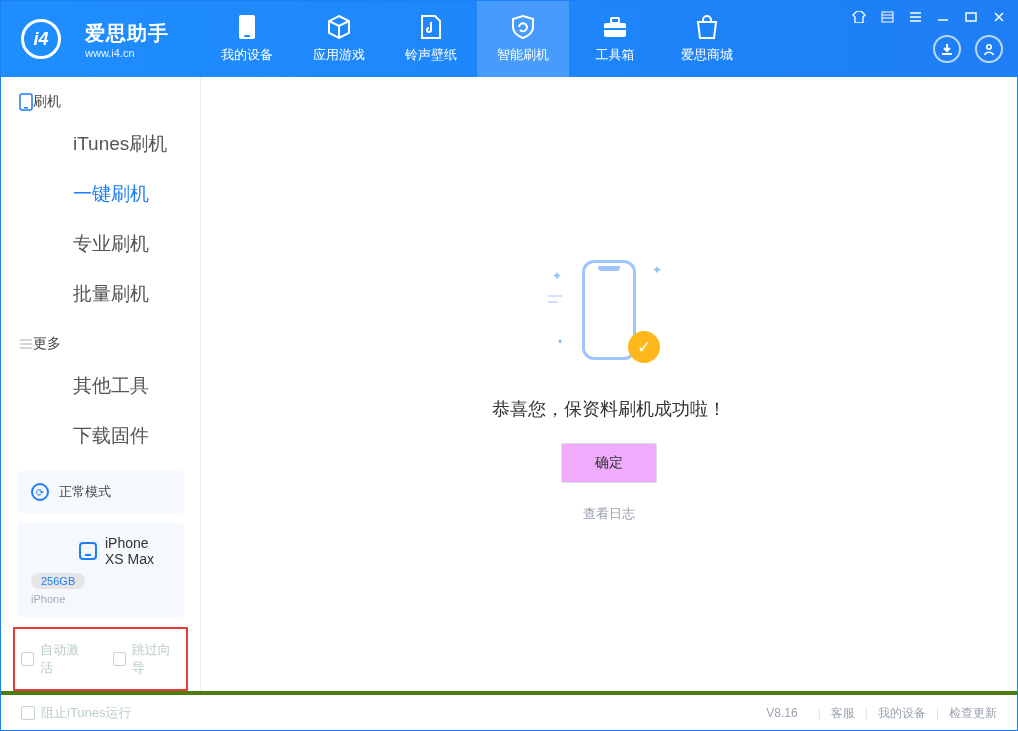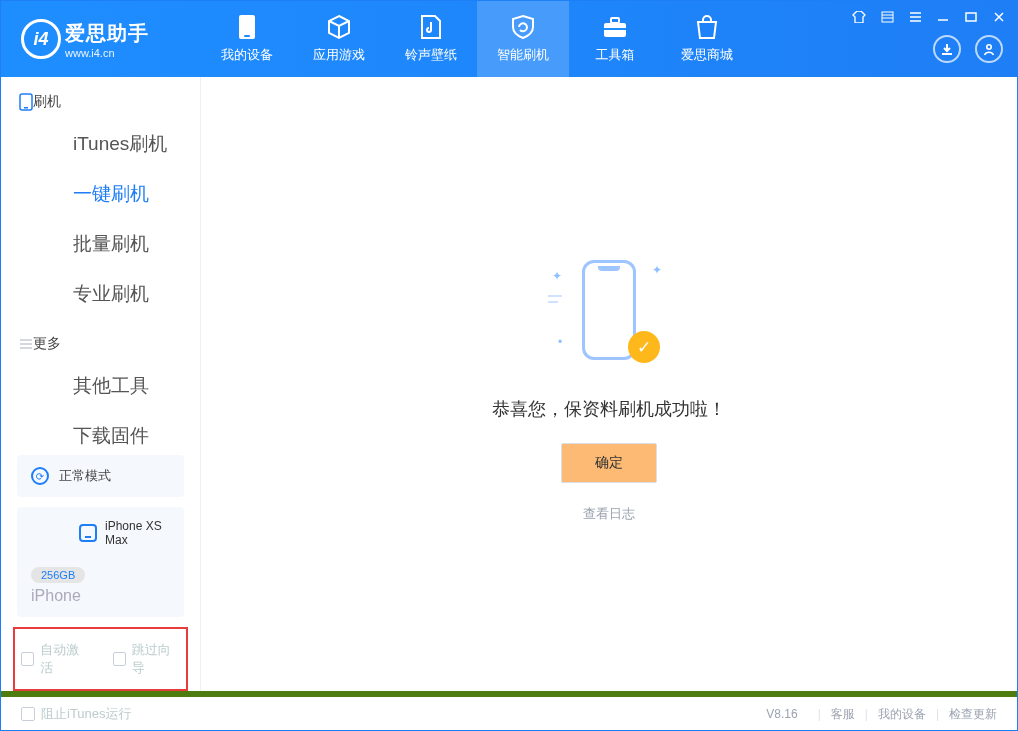--- a/index.html
+++ b/index.html
@@ -1,58 +1,58 @@
 <!DOCTYPE html>
 <html><head>
 <meta charset="utf-8">
 <style>
 * { margin:0; padding:0; box-sizing:border-box; font-family:"Microsoft YaHei","PingFang SC",sans-serif; }
 body { background:#fff; width:1018px; height:731px; overflow:hidden; border:1px solid #1e7ef6; }
 .header { height:76px; background:linear-gradient(90deg,#1e8eff 0%,#1e7ef6 100%); display:flex; align-items:stretch; color:#fff; position:relative; }
-.logo-block { width:200px; display:flex; align-items:center; padding-left:20px; gap:4px; }
+.logo-block { width:200px; display:flex; align-items:center; padding-left:20px; gap:24px; }
 .logo-circle { width:40px; height:40px; border:3px solid #fff; border-radius:50%; display:flex; align-items:center; justify-content:center; font-size:18px; font-weight:bold; font-style:italic; }
 .logo-text .t1 { font-size:20px; font-weight:600; letter-spacing:1px; }
 .logo-text .t2 { font-size:11px; opacity:.9; }
 .nav { display:flex; }
 .nav-item { width:92px; display:flex; flex-direction:column; align-items:center; justify-content:center; gap:6px; cursor:pointer; font-size:13px; }
 .nav-item.active { background:rgba(255,255,255,.18); }
 .nav-item .ic { width:28px; height:26px; display:flex; align-items:center; justify-content:center; }
 .win-controls { position:absolute; right:8px; top:6px; display:flex; gap:8px; }
 .win-controls .wc { width:20px; height:20px; display:flex; align-items:center; justify-content:center; color:#fff; cursor:pointer; font-size:12px; }
 .right-icons { position:absolute; right:14px; bottom:14px; display:flex; gap:14px; }
 .circ-btn { width:28px; height:28px; border:2px solid rgba(255,255,255,.7); border-radius:50%; display:flex; align-items:center; justify-content:center; color:#fff; cursor:pointer; font-size:13px; }
 .body { display:flex; height:614px; }
 .sidebar { width:200px; border-right:1px solid #eef0f3; display:flex; flex-direction:column; position:relative; }
 .side-section-title { display:flex; align-items:center; padding:16px 18px 8px; color:#444; font-size:14px; }
 .side-link { padding:12px 18px 12px 72px; font-size:19px; color:#555; cursor:pointer; }
 .side-link.active { color:#1e7ef6; }
 .side-bottom { position:absolute; bottom:74px; left:16px; right:16px; }
 .panel { background:#f5f8fc; border-radius:4px; padding:12px 14px; margin-bottom:10px; display:flex; align-items:center; gap:10px; font-size:13px; color:#444; }
 .panel .pic { width:18px; height:18px; border:2px solid #1e7ef6; border-radius:50%; display:flex; align-items:center; justify-content:center; color:#1e7ef6; flex:0 0 18px; font-size:10px; }
 .device-panel { background:#f5f8fc; border-radius:4px; padding:12px 14px; }
-.device-name { font-size:12px; color:#333; font-weight:500; margin-bottom:18px; display:flex; align-items:center; gap:8px;padding-left:48px; }
+.device-name { font-size:14px; color:#333; font-weight:500; margin-bottom:4px; display:flex; align-items:center; gap:8px;padding-left:48px; }
 .device-name .pic { width:18px; height:18px; border:2px solid #1e7ef6; border-radius:4px; flex:0 0 18px; position:relative; }
 .device-name .pic:after { content:""; position:absolute; bottom:2px; left:50%; width:6px; height:2px; background:#1e7ef6; transform:translateX(-50%); }
 .pill { display:inline-block; background:#e5e5e5; color:#1e7ef6; font-size:11px; padding:2px 10px; border-radius:10px; margin-bottom:4px; }
-.device-type { color:#aab; font-size:16px; }
+.device-type { color:#aab; font-size:11px; }
 .red-box { position:absolute; bottom:0; left:12px; right:12px; border:2px solid #e83b3b; padding:12px 6px; display:flex; gap:24px; }
 .chk { display:flex; align-items:center; gap:6px; font-size:13px; color:#bcc; cursor:pointer; }
 .chk-box { width:14px; height:14px; border:1px solid #c9cfd9; border-radius:2px; }
 .main { flex:1; display:flex; flex-direction:column; align-items:center; justify-content:center; gap:22px; position:relative; }
 .phone-illus { width:130px; height:130px; position:relative; display:flex; align-items:center; justify-content:center; }
 .phone-shape { width:54px; height:100px; border:3px solid #9ec5ff; border-radius:12px; background:#fff; position:relative; }
 .phone-notch { position:absolute; top:3px; left:50%; transform:translateX(-50%); width:22px; height:5px; background:#9ec5ff; border-radius:0 0 4px 4px; }
 .badge-check { position:absolute; right:14px; bottom:12px; width:32px; height:32px; background:#ffb81c; border-radius:50%; display:flex; align-items:center; justify-content:center; color:#fff; font-size:17px; }
 .spark { position:absolute; color:#8fc1ff; font-size:12px; }
 .s1{top:24px;left:8px;} .s2{top:18px;right:12px;} .s3{bottom:26px;left:14px;}
 .motion{position:absolute;left:4px;top:50px;width:14px;height:2px;background:#cfe3ff;} .motion2{top:56px;width:10px;}
 .msg { font-size:18px; color:#333; }
-.ok-btn { border:1px solid #d9dee7; background:#fdba74; padding:10px 33px; font-size:14px; color:#333; cursor:pointer; border-radius:2px; }
+.ok-btn { border:1px solid #d9dee7; background:#f0abfc; padding:10px 33px; font-size:14px; color:#333; cursor:pointer; border-radius:2px; }
 .log-link { color:#9aa3af; font-size:13px; cursor:pointer; }
-.footer { height:40px; border-top:6px solid #4d7c0f; display:flex; align-items:center; padding:0 20px; font-size:12px; color:#9aa3af; }
+.footer { height:40px; border-top:4px solid #4d7c0f; display:flex; align-items:center; padding:0 20px; font-size:12px; color:#9aa3af; }
 .footer-left { display:flex; align-items:center; gap:6px; }
 .footer-right { margin-left:auto; display:flex; align-items:center; gap:10px; }
 .footer-right .fl { cursor:pointer; }
 .sep { color:#e0e3e8; }
 .ver { color:#9aa3af; margin-right:10px; }
 svg { display:block; }
 </style>
 </head>
 <body>
 
@@ -175,22 +175,22 @@
       <span>
           <svg width="14" height="18" viewBox="0 0 14 18">
             <rect x="1" y="1" width="12" height="16" rx="2" stroke="#1e7ef6" fill="none" stroke-width="1.5"></rect>
             <rect x="5" y="14" width="4" height="1.5" fill="#1e7ef6"></rect>
           </svg>
         </span>
       <span>刷机</span>
     </div>
     <div class="side-link">iTunes刷机</div>
     <div class="side-link active">一键刷机</div>
+    <div class="side-link">专业刷机</div>
     <div class="side-link">批量刷机</div>
-    <div class="side-link">专业刷机</div>
 
     <div class="side-section-title">
       <span>
           <svg width="14" height="12" viewBox="0 0 14 12">
             <path d="M1 2 h12 M1 6 h12 M1 10 h12" stroke="#c7ccd4" stroke-width="1.5"></path>
           </svg>
         </span>
       <span>更多</span>
     </div>
     <div class="side-link">其他工具</div>

